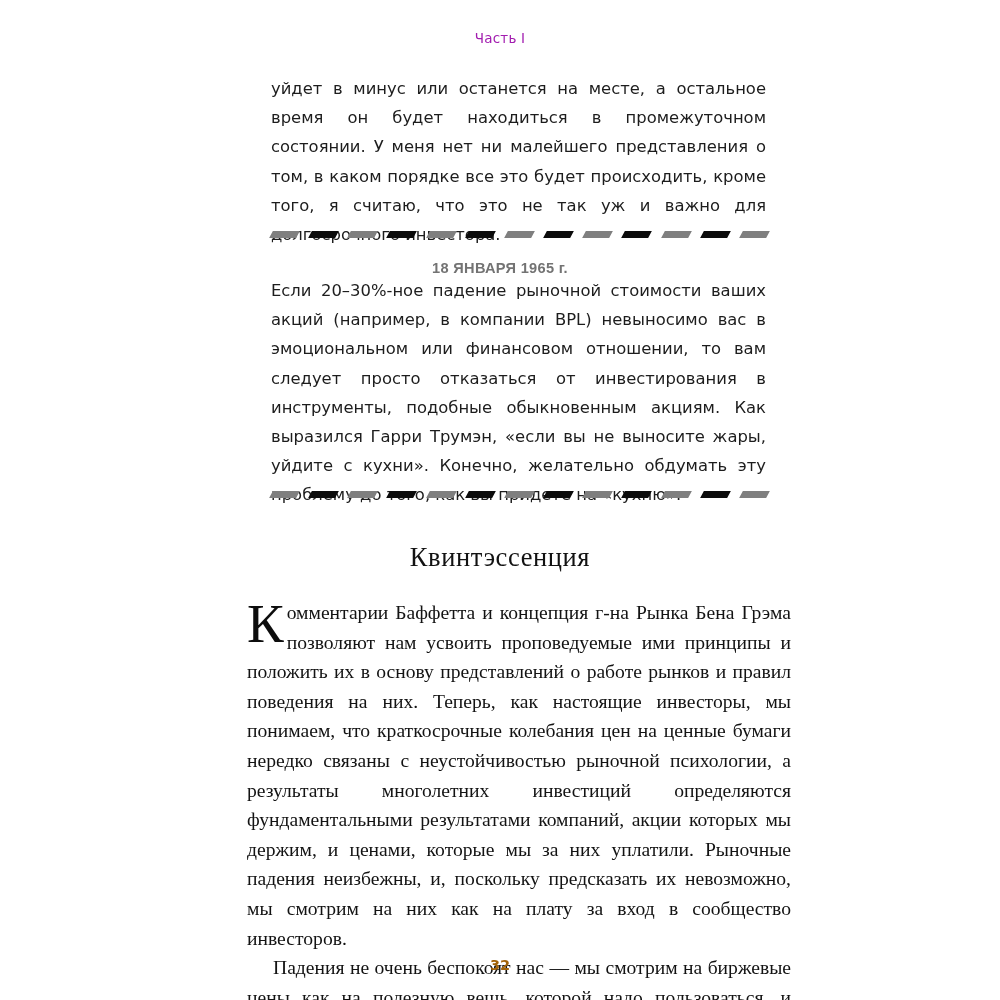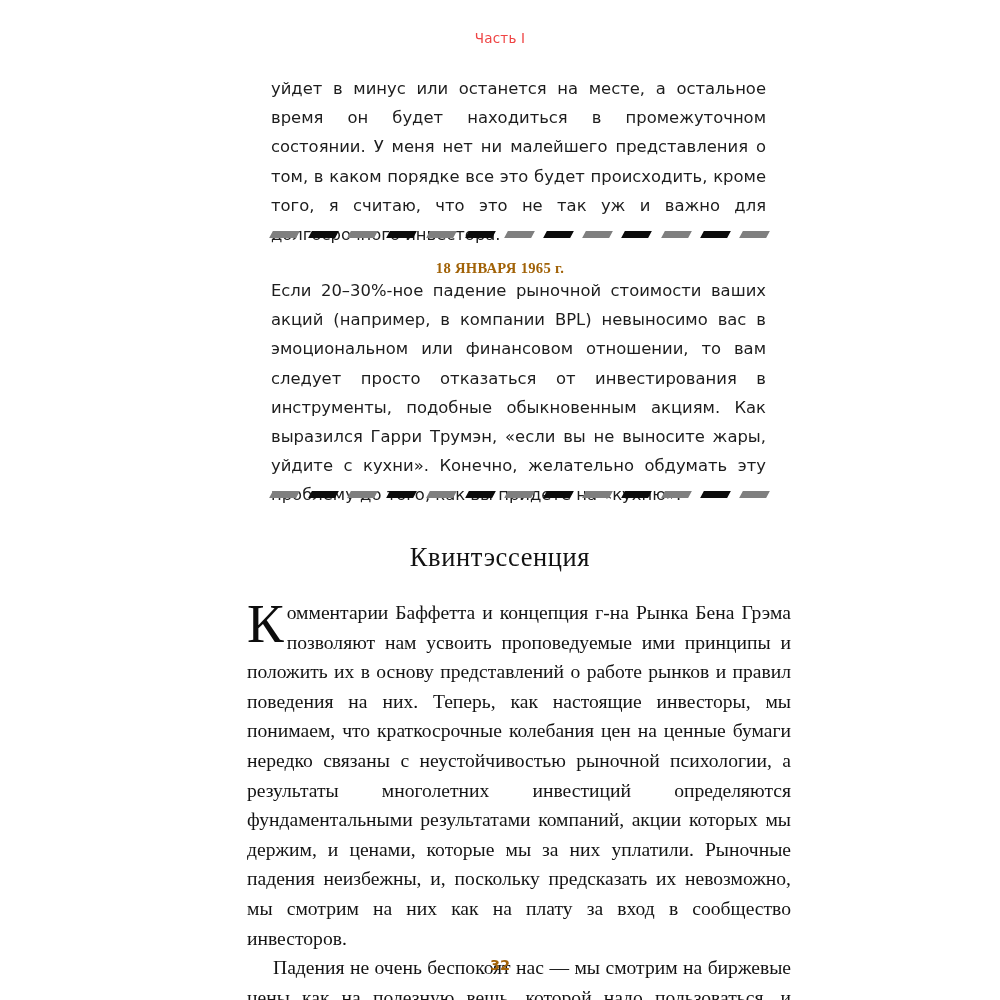--- a/index.html
+++ b/index.html
@@ -27,21 +27,21 @@
   
   .running-head {
     position: absolute;
     top: 30px;
     left: 0;
     width: 1000px;
     text-align: center;
     font-family: "DejaVu Sans", sans-serif;
     font-size: 13.5px;
     letter-spacing: 0.2px;
-    color: #ef4444;
+    color: #a21caf;
   }
 
   
   .sans-col {
     position: absolute;
     left: 271px;
     width: 495px;
   }
   .serif-col {
     position: absolute;
@@ -65,25 +65,25 @@
   #quote-top { top: 74px; }
   #quote-bottom { top: 276px; }
 
   
   .date-heading {
     position: absolute;
     left: 0;
     width: 1000px;
     top: 260px;
     text-align: center;
-    font-family: Liberation Serif, serif;
+    font-family: Liberation Sans, sans-serif;
     font-weight: bold;
     font-size: 14.6px;
     letter-spacing: 0.3px;
-    color: #a16207;
+    color: #737373;
   }
 
   
   .ornament {
     position: absolute;
     left: 271px;
     width: 497px;
     height: 14px;
     display: flex;
     justify-content: space-between;

